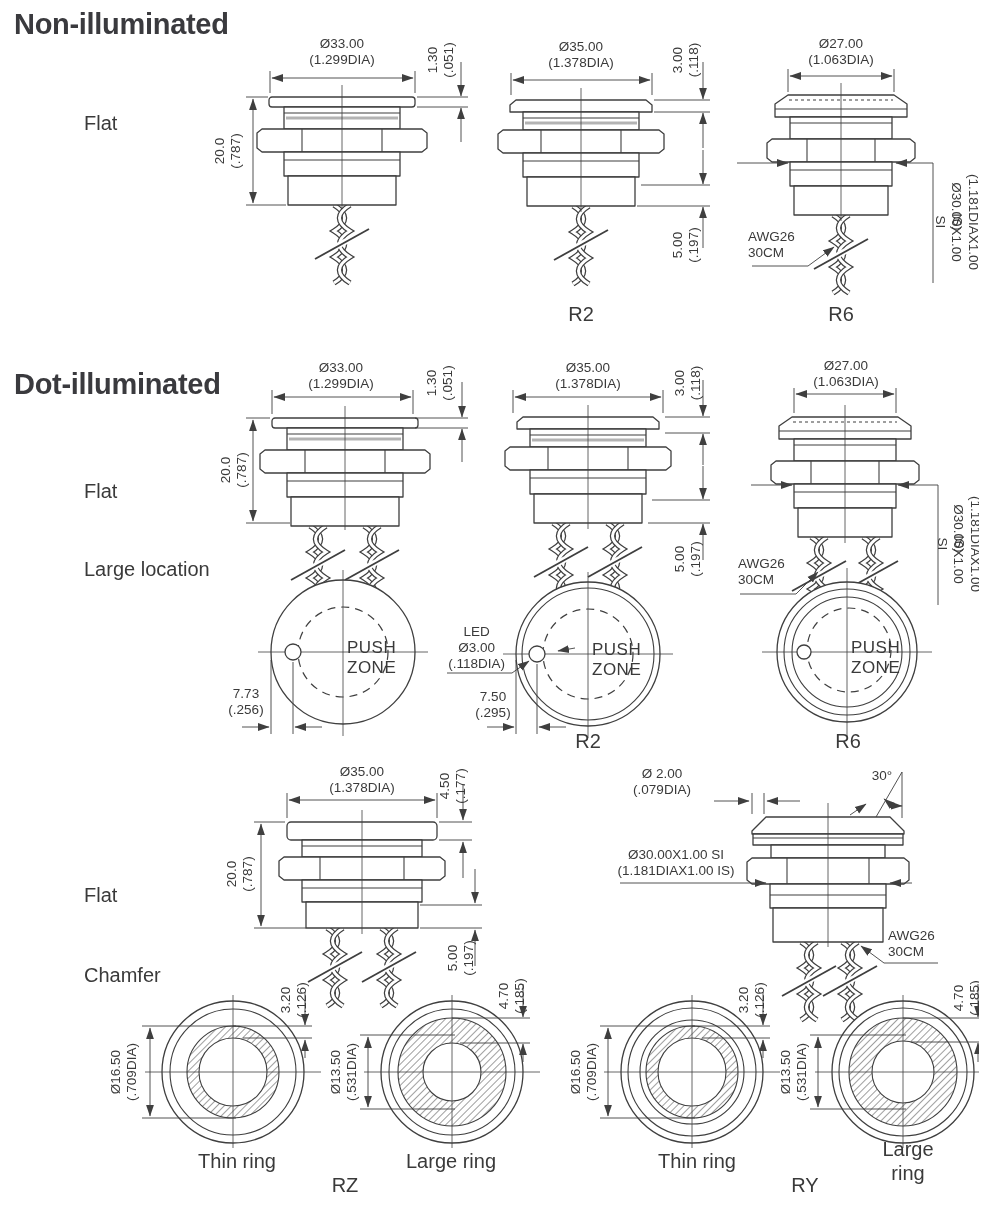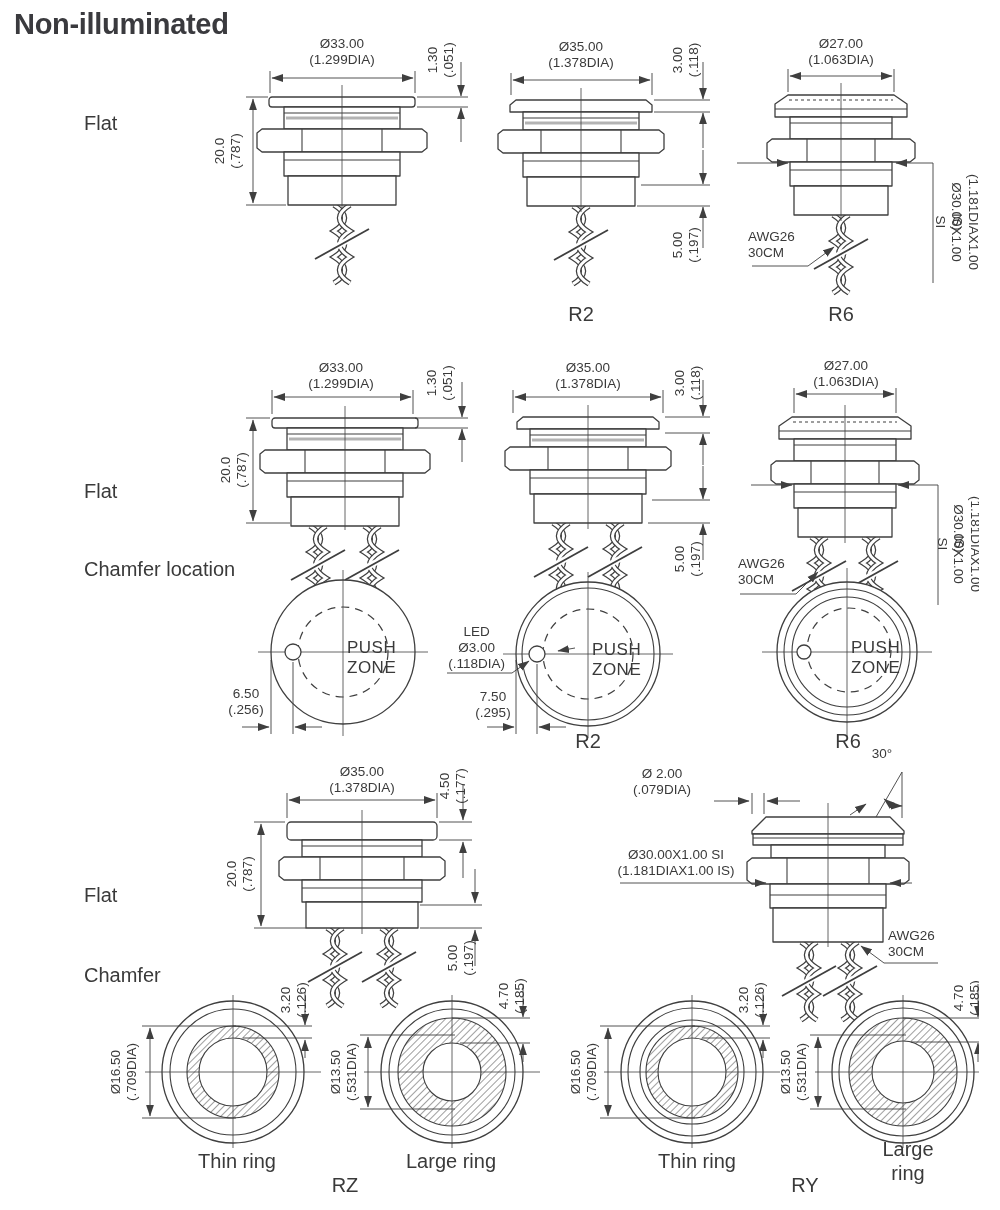--- a/index.html
+++ b/index.html
@@ -346,43 +346,44 @@
 (.197)</div>
 <div class="lbl tag" style="left:581px;top:315px">R2</div>
 <div class="lbl" style="left:841px;top:52px">Ø27.00
 (1.063DIA)</div>
 <div class="lbl lft" style="left:748px;top:245px">AWG26
 30CM</div>
 <div class="lbl rot90" style="left:948px;top:222px">Ø30.00X1.00 SI</div>
 <div class="lbl rot90" style="left:965px;top:222px">(1.181DIAX1.00 IS)</div>
 <div class="lbl tag" style="left:841px;top:315px">R6</div>
 
+<div class="title" style="left:14px;top:368px">Dot-illuminated</div>
 <div class="row" style="left:84px;top:480px">Flat</div>
-<div class="row" style="left:84px;top:558px">Chamfer location</div>
+<div class="row" style="left:84px;top:558px">Large location</div>
 <div class="lbl" style="left:341px;top:376px">Ø33.00
 (1.299DIA)</div>
 <div class="lbl rot" style="left:440px;top:383px">1.30
 (.051)</div>
 <div class="lbl rot" style="left:234px;top:470px">20.0
 (.787)</div>
 <div class="lbl" style="left:588px;top:376px">Ø35.00
 (1.378DIA)</div>
 <div class="lbl rot" style="left:688px;top:383px">3.00
 (.118)</div>
 <div class="lbl rot" style="left:688px;top:559px">5.00
 (.197)</div>
 <div class="lbl" style="left:846px;top:374px">Ø27.00
 (1.063DIA)</div>
 <div class="lbl lft" style="left:738px;top:572px">AWG26
 30CM</div>
 <div class="lbl rot90" style="left:950px;top:544px">Ø30.00X1.00 SI</div>
 <div class="lbl rot90" style="left:967px;top:544px">(1.181DIAX1.00 IS)</div>
 <div class="lbl push" style="left:347px;top:638px">PUSH
 ZONE</div>
-<div class="lbl" style="left:246px;top:702px">6.50
+<div class="lbl" style="left:246px;top:702px">7.73
 (.256)</div>
 <div class="lbl rgt" style="left:505px;top:648px">LED
 Ø3.00
 (.118DIA)</div>
 <div class="lbl" style="left:493px;top:705px">7.50
 (.295)</div>
 <div class="lbl push" style="left:592px;top:640px">PUSH
 ZONE</div>
 <div class="lbl tag" style="left:588px;top:742px">R2</div>
 <div class="lbl push" style="left:851px;top:638px">PUSH
@@ -394,21 +395,21 @@
 <div class="lbl" style="left:362px;top:780px">Ø35.00
 (1.378DIA)</div>
 <div class="lbl rot" style="left:453px;top:786px">4.50
 (.177)</div>
 <div class="lbl rot" style="left:240px;top:874px">20.0
 (.787)</div>
 <div class="lbl rot" style="left:461px;top:958px">5.00
 (.197)</div>
 <div class="lbl" style="left:662px;top:782px">Ø 2.00
 (.079DIA)</div>
-<div class="lbl" style="left:882px;top:754px">30°</div>
+<div class="lbl" style="left:882px;top:776px">30°</div>
 <div class="lbl" style="left:676px;top:863px">Ø30.00X1.00 SI
 (1.181DIAX1.00 IS)</div>
 <div class="lbl lft" style="left:888px;top:944px">AWG26
 30CM</div>
 <div class="lbl rot" style="left:124px;top:1072px">Ø16.50
 (.709DIA)</div>
 <div class="lbl rot" style="left:294px;top:1000px">3.20
 (.126)</div>
 <div class="lbl tag" style="left:237px;top:1162px">Thin ring</div>
 <div class="lbl rot" style="left:344px;top:1072px">Ø13.50

